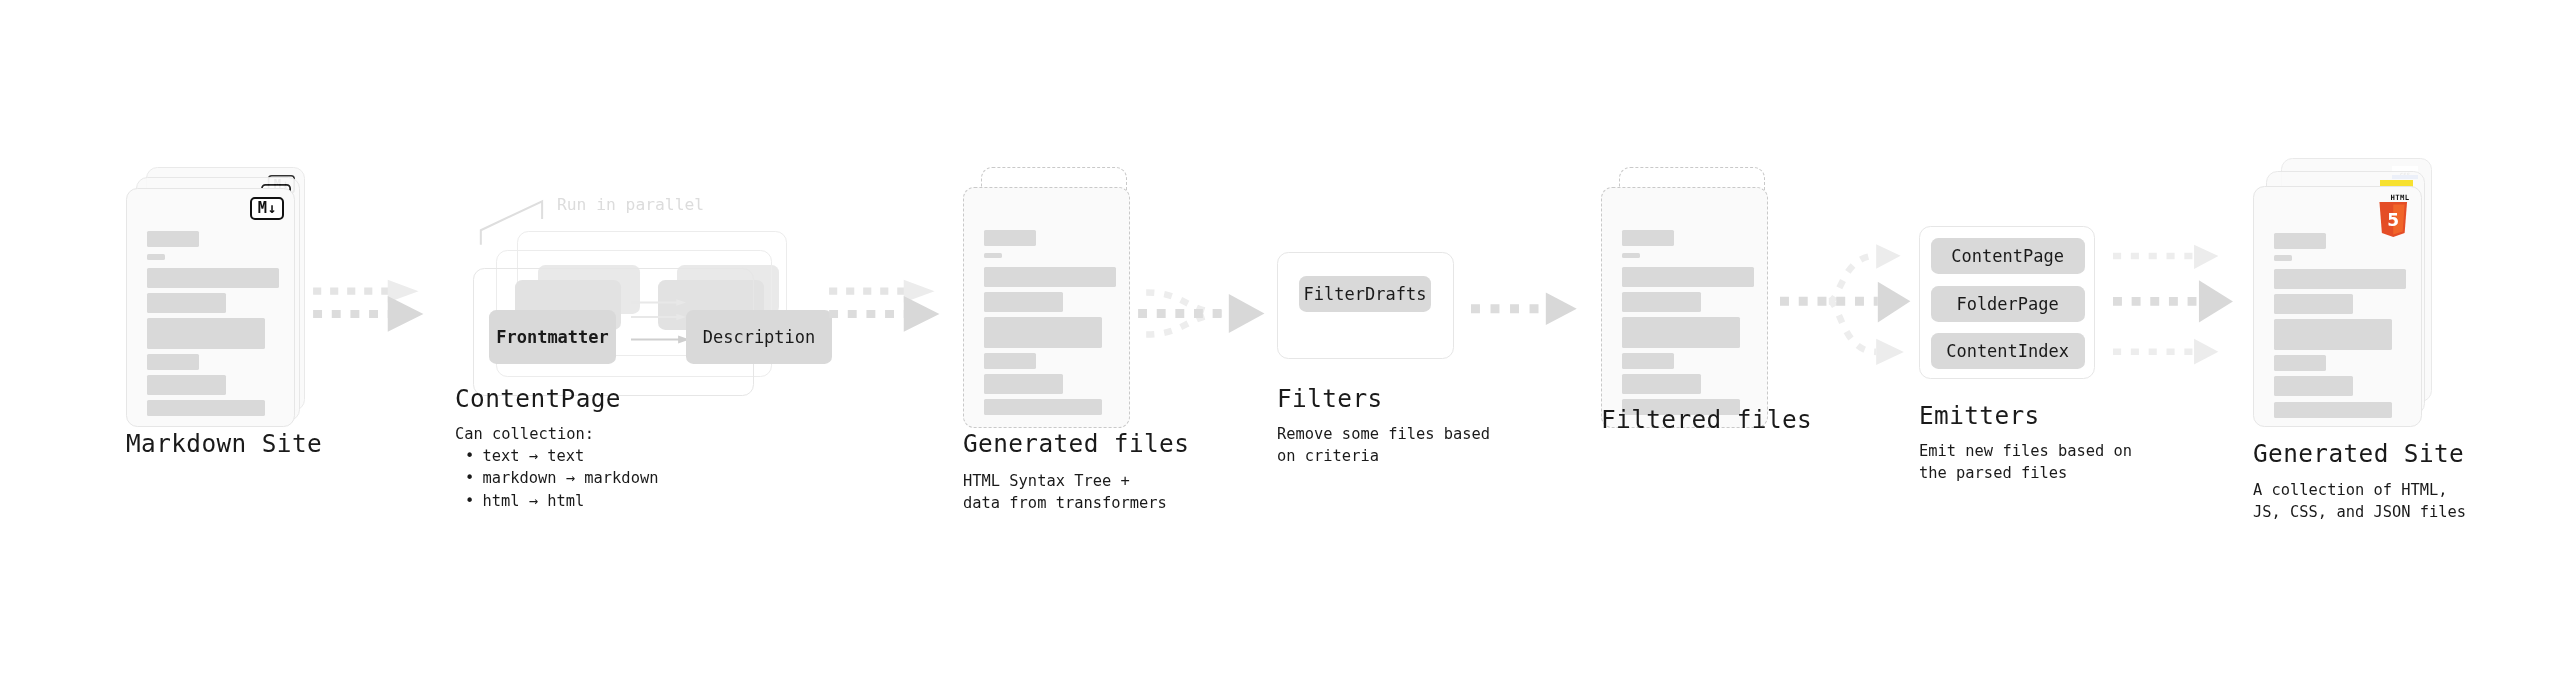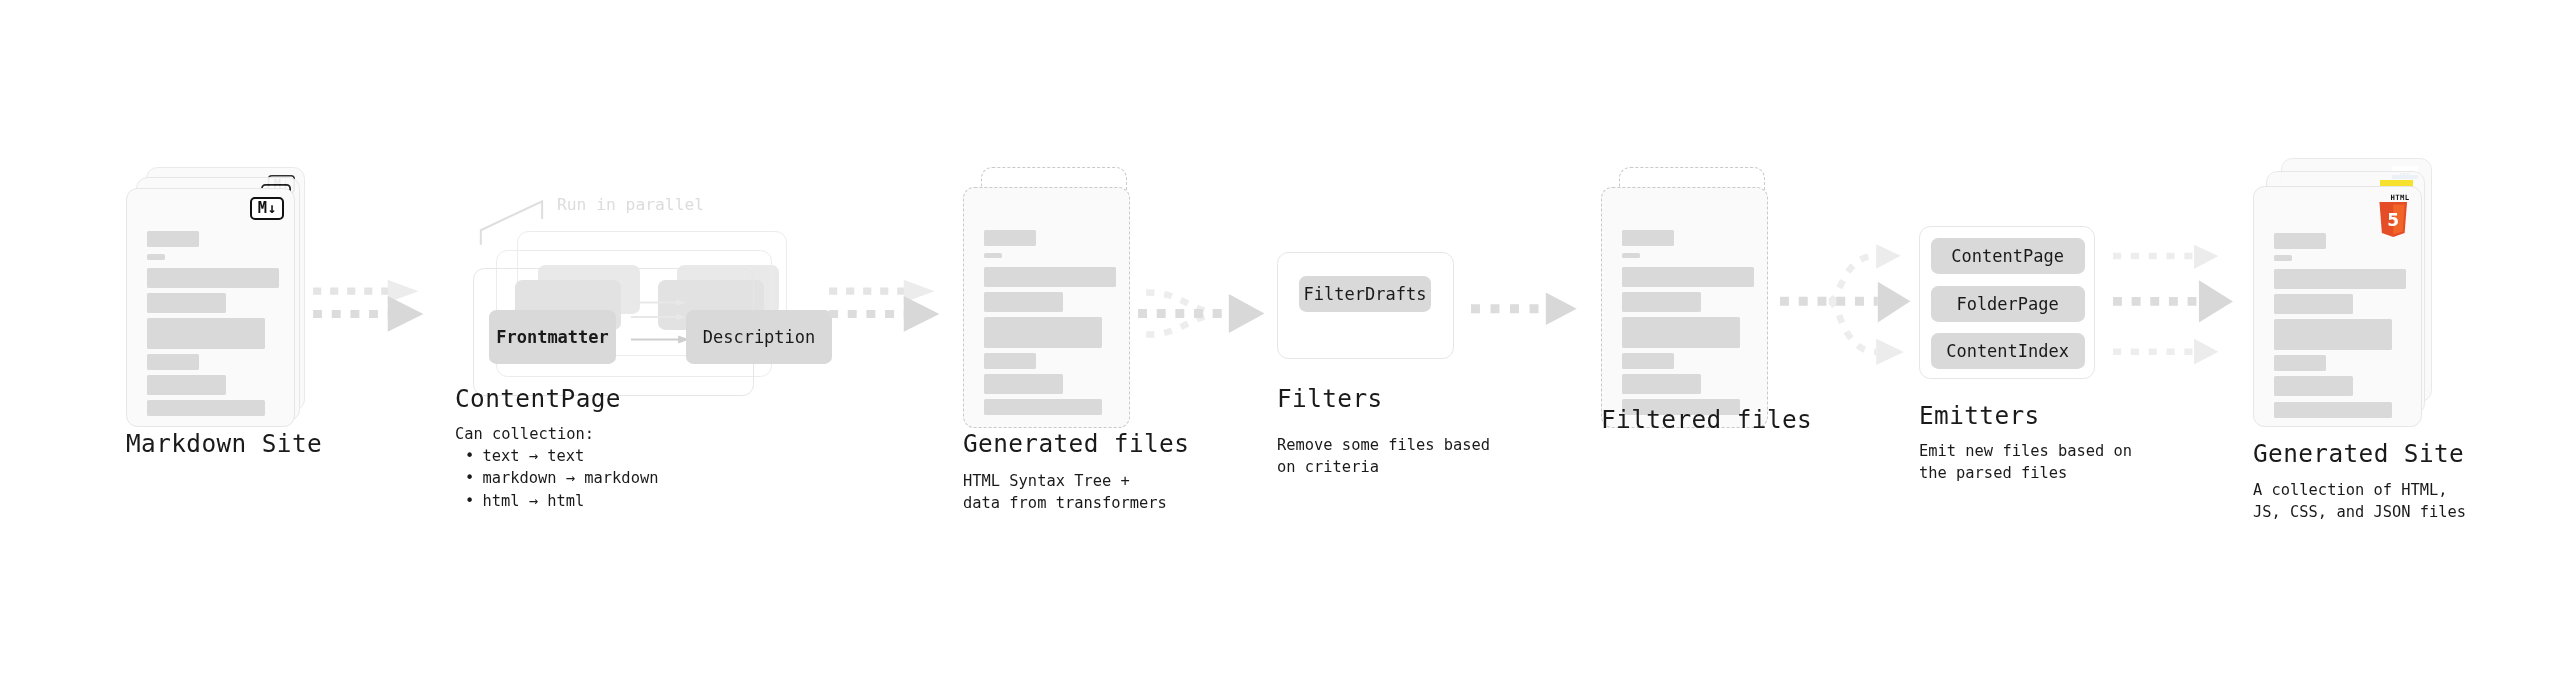--- a/index.html
+++ b/index.html
@@ -277,21 +277,21 @@
     </svg>
   </div>
 
   <div class="stage" style="left:1277px; top:252px;">
     <div class="group-box" style="left:0; top:0; width:177px; height:107px;">
       <div class="pill" style="position:absolute; left:21px; top:23px; width:132px; height:36px;">FilterDrafts</div>
     </div>
   </div>
 
   <div class="stage title" style="left:1277px; top:384px;">Filters</div>
-  <div class="stage subtitle" style="left:1277px; top:434px;">Remove some files based
+  <div class="stage subtitle" style="left:1277px; top:423px;">Remove some files based
 on criteria</div>
 
   <div class="conn" style="left:1471px; top:289px;">
     <svg width="122" height="41" viewBox="0 0 150 50">
       <line x1="0" y1="24" x2="96" y2="24" stroke="#dcdcdc" stroke-width="11" stroke-dasharray="11 13"></line>
       <polygon points="92,4 92,44 130,24" fill="#d8d8d8"></polygon>
     </svg>
   </div>
 
   <div class="stage" style="left:1601px; top:167px;">

